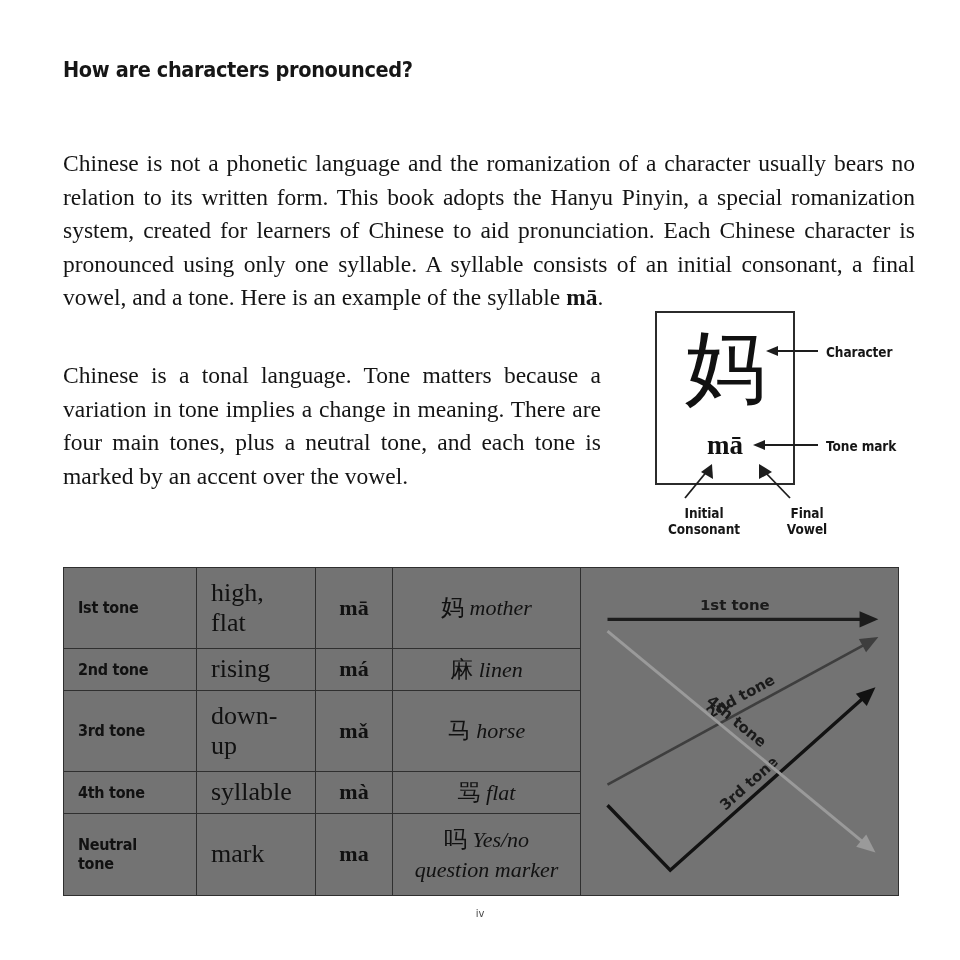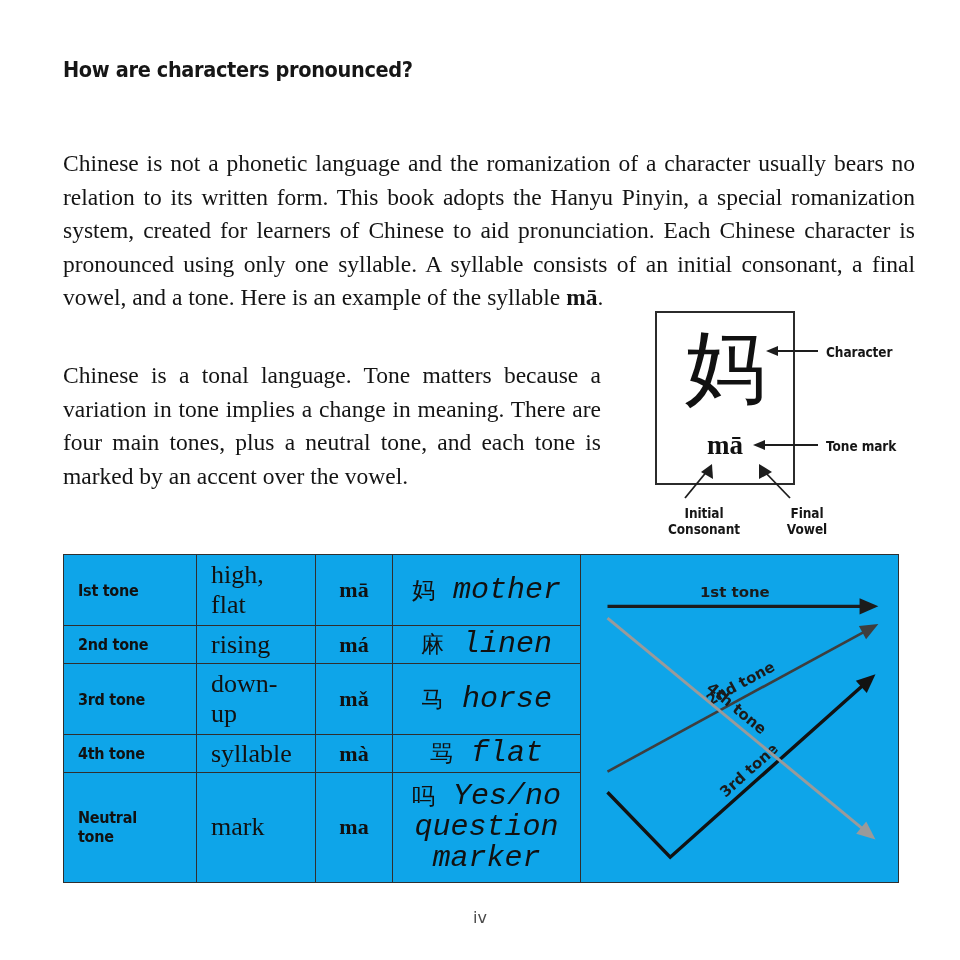--- a/index.html
+++ b/index.html
@@ -118,26 +118,26 @@
     position: absolute;
     left: 0; top: 0;
     width: 360px; height: 270px;
     overflow: visible;
   }
 
   
   #tone-table {
     position: absolute;
     left: 63px;
-    top: 554px;
+    top: 567px;
     width: 835px;
     height: 328px;
     border-collapse: collapse;
     table-layout: fixed;
-    background: #0ea5e9;
+    background: #737373;
   }
   #tone-table td {
     border: 1.6px solid #2f2f2f;
     padding: 0 14px;
     vertical-align: middle;
     color: #111;
   }
   .col-tone   { width: 133px; }
   .col-desc   { width: 119px; }
   .col-pinyin { width: 77px;  }
@@ -167,44 +167,44 @@
   .cell-char {
     text-align: center;
     font-size: 22px;
     line-height: 30px;
   }
   .cell-char .hanzi {
     font-family: "DejaVu Sans", sans-serif;
     font-size: 23px;
   }
   .cell-char .gloss {
-    font-family: Liberation Mono, monospace;
+    font-family: Liberation Serif, serif;
     font-style: italic;
-    font-size: 30px;
+    font-size: 22px;
   }
   .graph-cell {
     padding: 0 !important;
     position: relative;
     text-align: right;
   }
   #tone-graph-svg {
     display: block;
     width: 100%;
     height: 100%;
   }
 
   
   #page-number {
     position: absolute;
     left: 0;
     top: 908px;
     width: 960px;
     text-align: center;
     font-family: "DejaVu Sans", sans-serif;
-    font-size: 16px;
+    font-size: 10px;
     color: #4a4a4a;
   }
 </style>
 </head>
 <body>
 
 <div class="heading">How are characters pronounced?</div>
 
 <p class="para" id="para-intro"><span>Chinese is not a phonetic language and the romanization of a character usually bears no relation to its written form. This book adopts the Hanyu Pinyin, a special romanization system, created for learners of Chinese to aid pronunciation. Each Chinese character is pronounced using only one syllable. A syllable consists of an initial consonant, a final vowel, and a tone. Here is an example of the syllable </span><b>mā</b><span>.</span></p>
 

